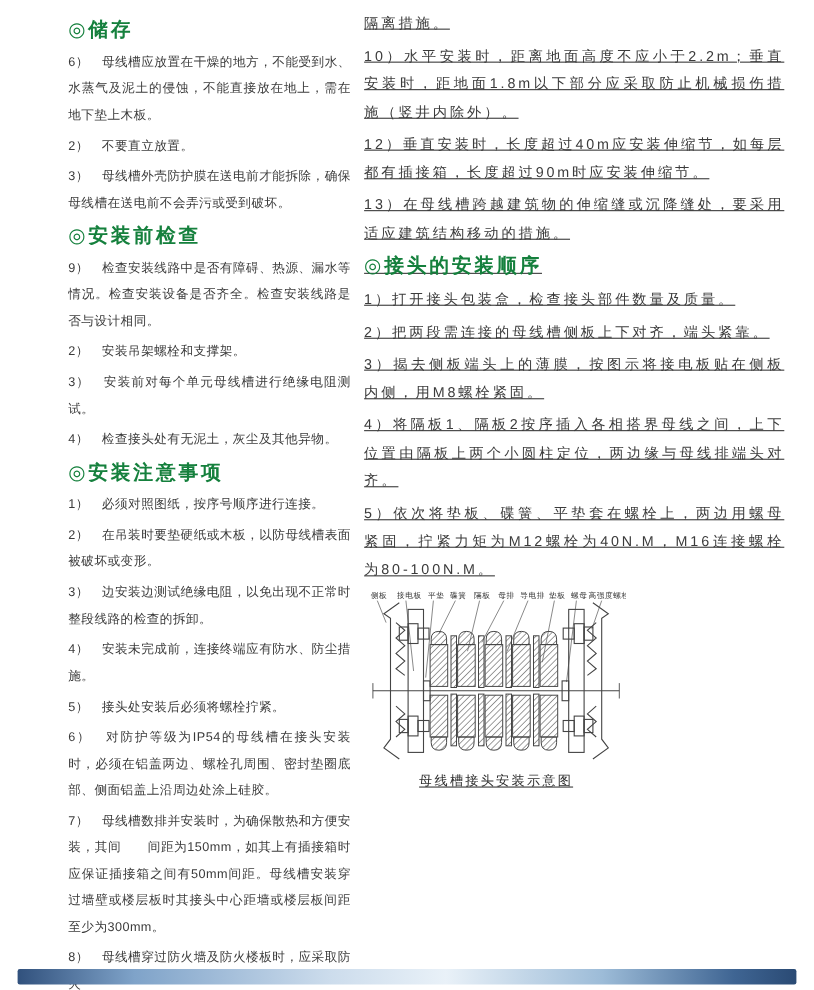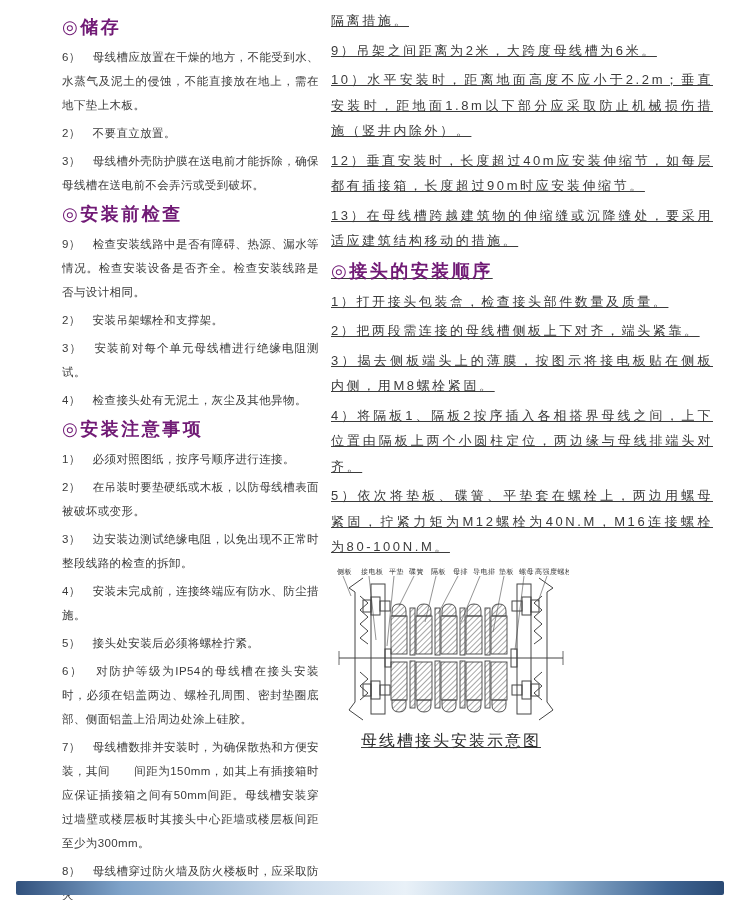--- a/index.html
+++ b/index.html
@@ -9,29 +9,29 @@
     background:#ffffff;
     font-family:"Liberation Sans","DejaVu Sans",sans-serif;
     color:#3b3b3b;
     overflow:hidden;
   }
   .col{position:absolute;top:10px;}
   .col-left{left:62px;width:257px;font-size:11.5px;line-height:24px;letter-spacing:0.4px;}
   .col-right{left:331px;top:8px;width:382px;font-size:13px;line-height:25.5px;letter-spacing:2.6px;text-decoration:underline;}
   .col p{margin:0 0 4px 0;text-align:justify;text-justify:inter-character;}
   .col h2{
-    font-size:18px;font-weight:600;color:#701a75;
+    font-size:18px;font-weight:600;color:#15803d;
     letter-spacing:2.5px;line-height:26px;
     margin:4px 0 5px 0;
   }
   .figure{margin-top:4px;margin-left:2px;width:240px;}
   .figure svg{display:block;}
   .figure .caption{
     width:236px;text-align:center;
-    font-size:16px;letter-spacing:2px;color:#2e2e2e;
+    font-size:12px;letter-spacing:2px;color:#2e2e2e;
     margin-top:2px;
   }
   .footer-bar{
     position:absolute;left:16px;top:881px;width:708px;height:14px;
     border-radius:2px;
     background:linear-gradient(to right,
       #31517d 0%, #7fa3c9 15%, #ccdcec 40%, #e9f1f8 55%,
       #9dbcd8 75%, #3f6593 92%, #2a4a74 100%);
   }
 </style>
@@ -58,21 +58,20 @@
     <p>3）　边安装边测试绝缘电阻，以免出现不正常时整段线路的检查的拆卸。</p>
     <p>4）　安装未完成前，连接终端应有防水、防尘措施。</p>
     <p>5）　接头处安装后必须将螺栓拧紧。</p>
     <p>6）　对防护等级为IP54的母线槽在接头安装时，必须在铝盖两边、螺栓孔周围、密封垫圈底部、侧面铝盖上沿周边处涂上硅胶。</p>
     <p>7）　母线槽数排并安装时，为确保散热和方便安装，其间　　间距为150mm，如其上有插接箱时应保证插接箱之间有50mm间距。母线槽安装穿过墙壁或楼层板时其接头中心距墙或楼层板间距至少为300mm。</p>
     <p>8）　母线槽穿过防火墙及防火楼板时，应采取防火</p>
   </div>
 
   <div class="col col-right">
     <p>隔离措施。</p>
-    <p>9）吊架之间距离为2米，大跨度母线槽为6米。</p>
     <p>10）水平安装时，距离地面高度不应小于2.2m；垂直安装时，距地面1.8m以下部分应采取防止机械损伤措施（竖井内除外）。</p>
     <p>12）垂直安装时，长度超过40m应安装伸缩节，如每层都有插接箱，长度超过90m时应安装伸缩节。</p>
     <p>13）在母线槽跨越建筑物的伸缩缝或沉降缝处，要采用适应建筑结构移动的措施。</p>
 
     <h2>◎接头的安装顺序</h2>
     <p>1）打开接头包装盒，检查接头部件数量及质量。</p>
     <p>2）把两段需连接的母线槽侧板上下对齐，端头紧靠。</p>
     <p>3）揭去侧板端头上的薄膜，按图示将接电板贴在侧板内侧，用M8螺栓紧固。</p>
     <p>4）将隔板1、隔板2按序插入各相搭界母线之间，上下位置由隔板上两个小圆柱定位，两边缘与母线排端头对齐。</p>
     <p>5）依次将垫板、碟簧、平垫套在螺栓上，两边用螺母紧固，拧紧力矩为M12螺栓为40N.M，M16连接螺栓为80-100N.M。</p>

